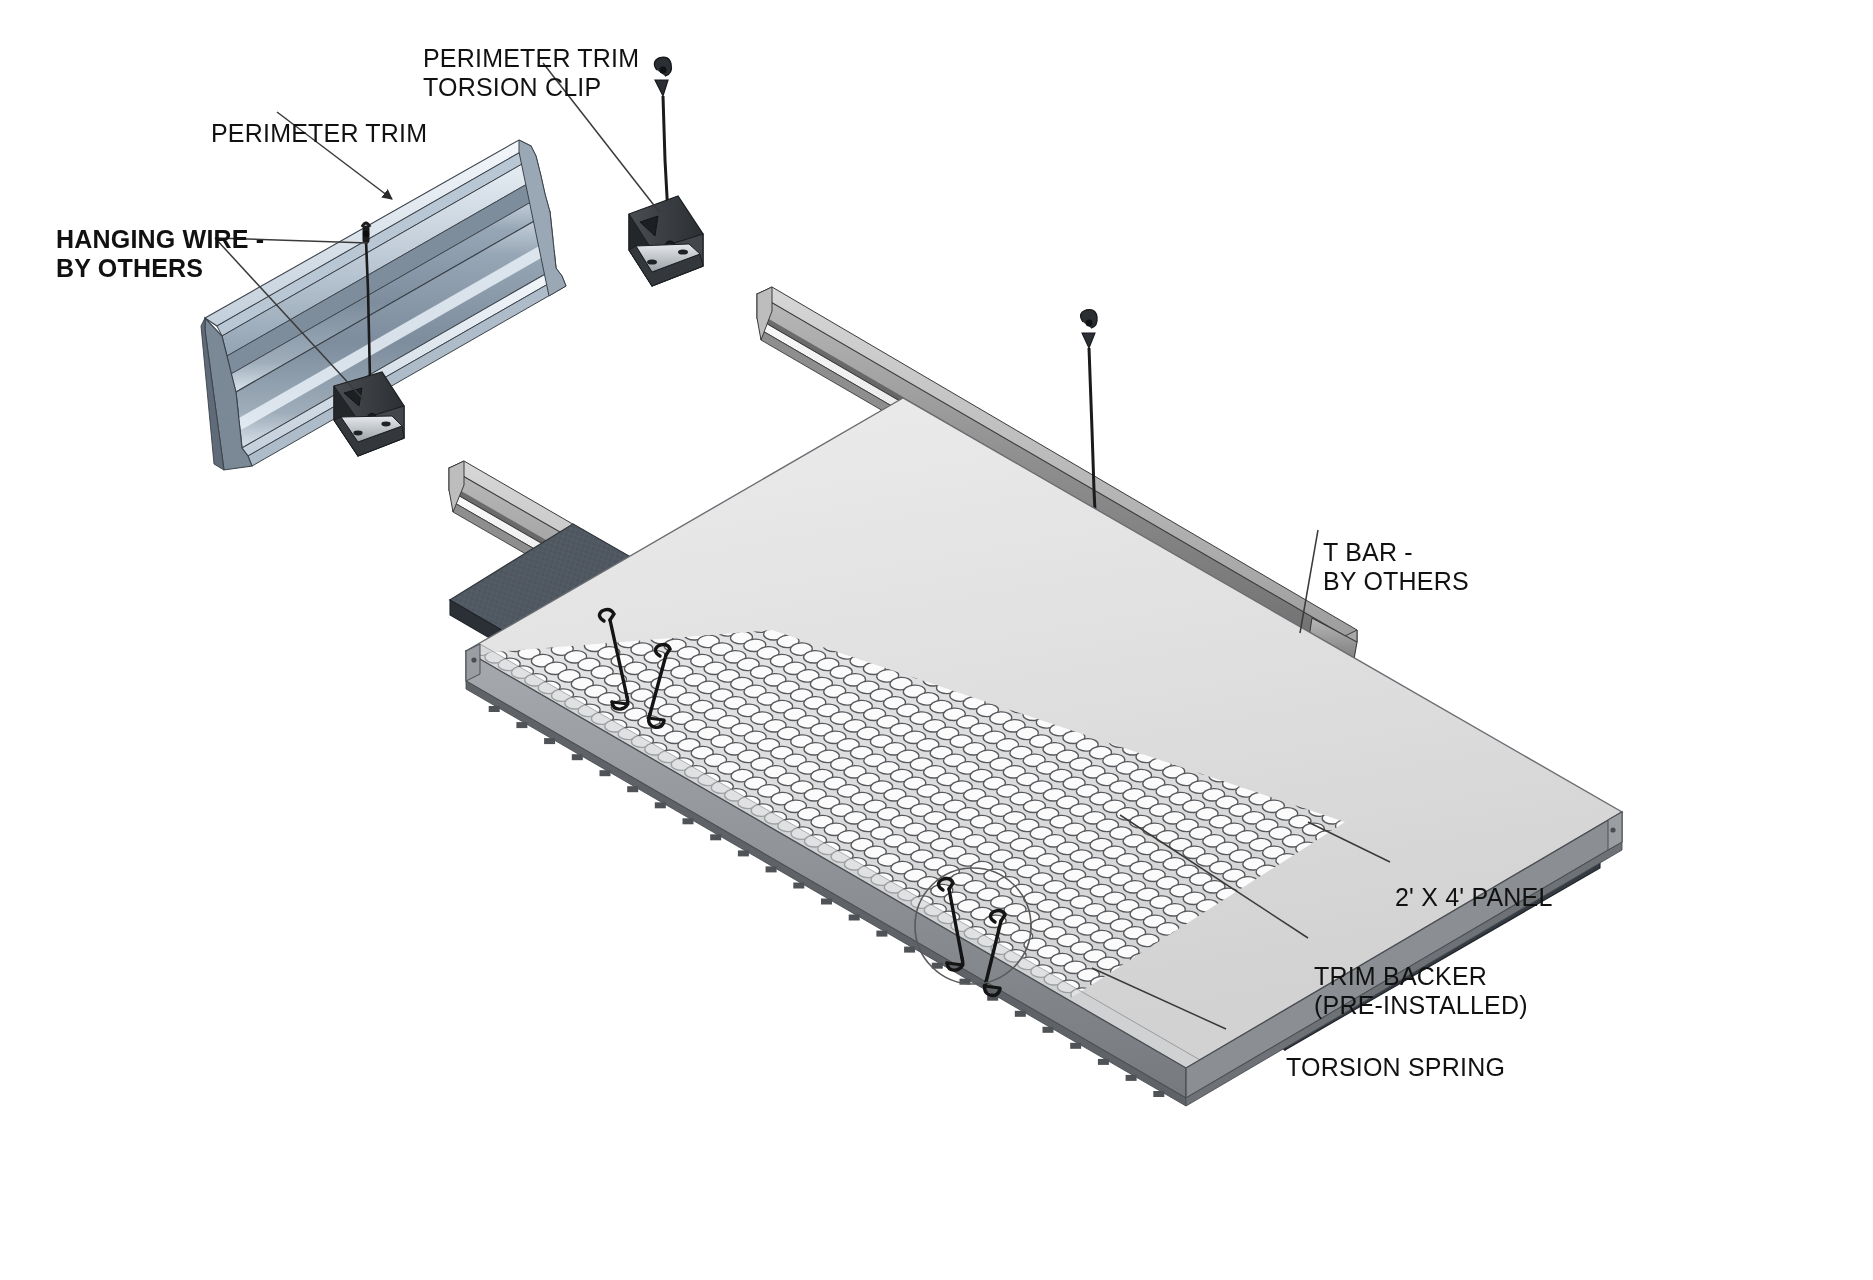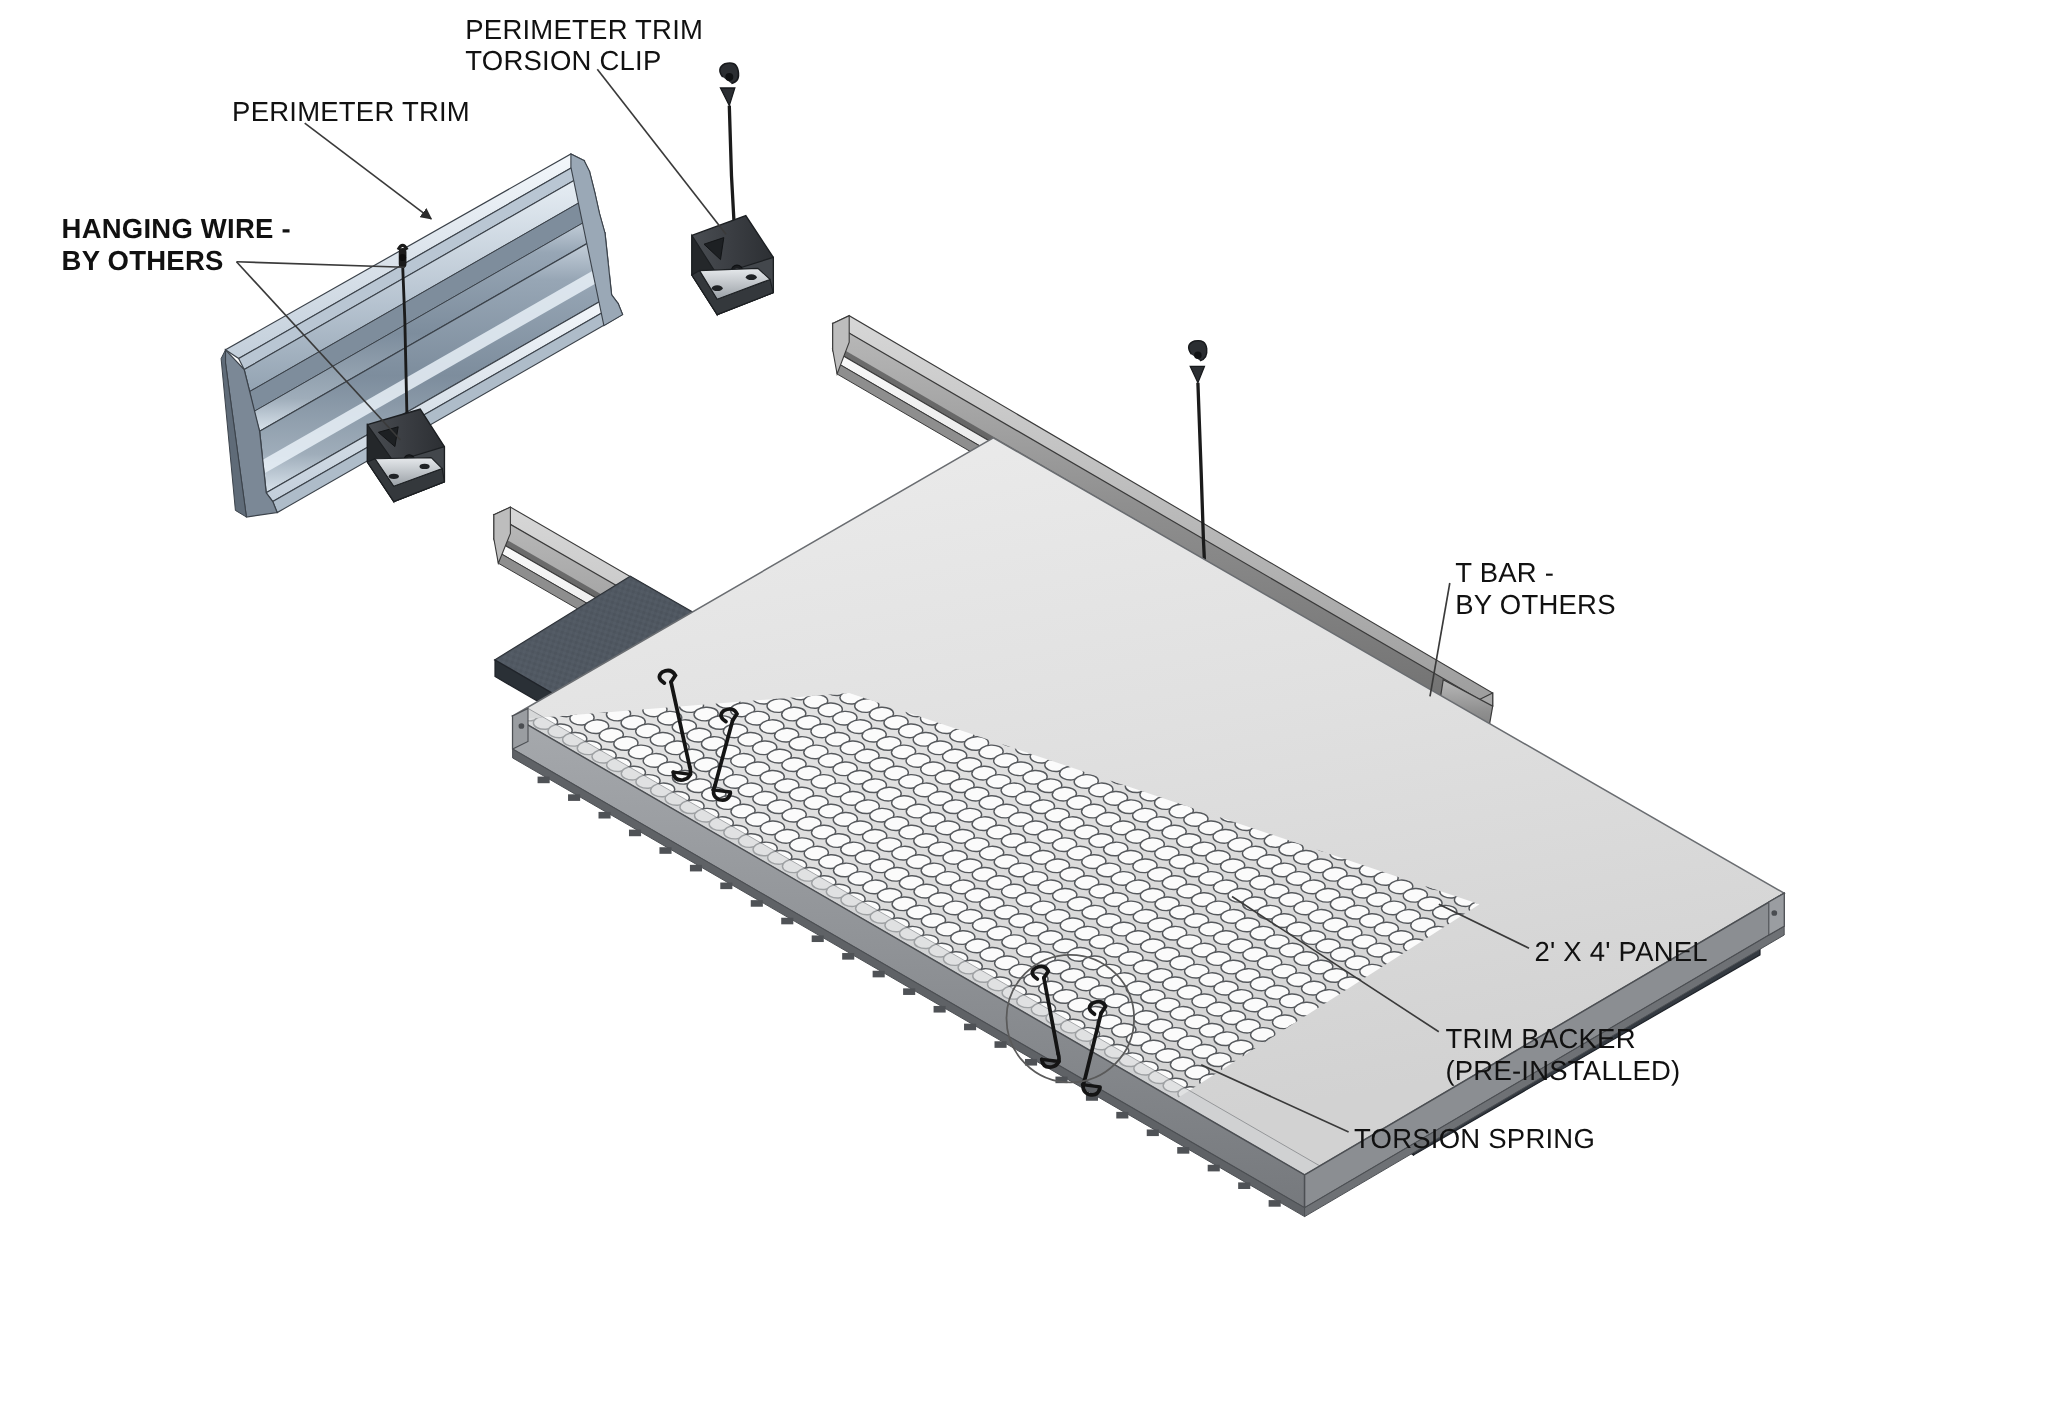--- a/index.html
+++ b/index.html
@@ -12,20 +12,21 @@
   svg#drawing{position:absolute;left:0;top:0;width:1873px;height:1280px;display:block;}
 
   .lbl{
     position:absolute;
     font-family:"Liberation Sans","DejaVu Sans",sans-serif;
     font-size:25px;
     line-height:29px;
     color:#111111;
     letter-spacing:0.2px;
     white-space:pre;
+    margin-top:31px;
     -webkit-font-smoothing:antialiased;
   }
 </style>
 </head>
 <body>
 
 <div id="stage">
 
 <svg id="drawing" viewBox="0 0 1873 1280" xmlns="http://www.w3.org/2000/svg">
   <defs>
@@ -1521,15 +1522,15 @@
       </g>
 
 </svg>
 
 <div class="lbl" style="left:423px;top:13px;"><div>PERIMETER TRIM</div><div>TORSION CLIP</div></div>
 <div class="lbl" style="left:211px;top:88px;"><div>PERIMETER TRIM</div></div>
 <div class="lbl" style="left:56px;top:194px;font-weight:bold;"><div>HANGING WIRE -</div><div>BY OTHERS</div></div>
 <div class="lbl" style="left:1323px;top:507px;"><div>T BAR -</div><div>BY OTHERS</div></div>
 <div class="lbl" style="left:1395px;top:852px;"><div>2' X 4' PANEL</div></div>
 <div class="lbl" style="left:1314px;top:931px;"><div>TRIM BACKER</div><div>(PRE-INSTALLED)</div></div>
-<div class="lbl" style="left:1231px;top:1022px;"><div>TORSION SPRING</div></div>
+<div class="lbl" style="left:1286px;top:1022px;"><div>TORSION SPRING</div></div>
 
 </div>
 
 </body></html>

